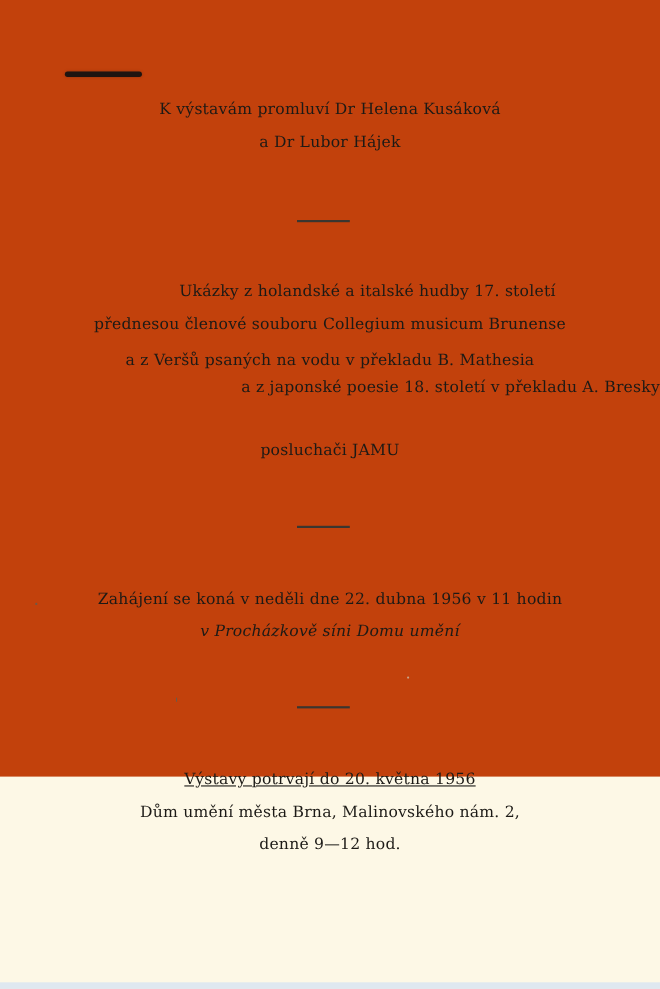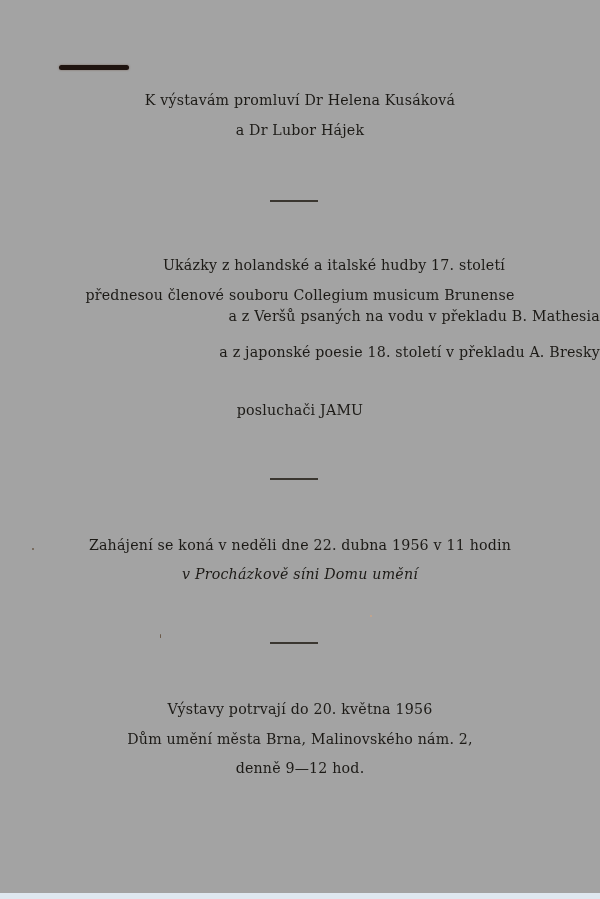--- a/index.html
+++ b/index.html
@@ -12,22 +12,22 @@
       background: #fdf8e6;
       position: relative;
       overflow: hidden;
       font-family: "DejaVu Serif", "Liberation Serif", serif;
       color: #1c1a16;
     }
     .page {
       position: absolute;
       left: 0; top: 0;
       width: 600px;
-      height: 893px;
-      background: #a3a3a3;
+      height: 706px;
+      background: #c2410c;
     }
     .bottom-edge {
       position: absolute;
       left: 0; top: 893px;
       width: 600px;
       height: 6px;
       background: #dfe8f0;
     }
     .ink-mark {
       position: absolute;
@@ -69,32 +69,32 @@
 
   <div class="ink-mark"></div>
 
   <div class="line" style="top:92px;">K výstavám promluví Dr Helena Kusáková</div>
   <div class="line" style="top:122px;">a Dr Lubor Hájek</div>
 
   <div class="rule" style="top:200px;"></div>
 
   <div class="line" style="top:257px;padding-left:34px;">Ukázky z holandské a italské hudby 17. století</div>
   <div class="line" style="top:287px;">přednesou členové souboru Collegium musicum Brunense</div>
-  <div class="line" style="top:308px;text-align:right;">a z Veršů psaných na vodu v překladu B. Mathesia</div>
+  <div class="line" style="top:320px;">a z Veršů psaných na vodu v překladu B. Mathesia</div>
   <div class="line" style="top:344px;text-align:right;">a z japonské poesie 18. století v překladu A. Bresky</div>
   <div class="line" style="top:402px;">posluchači JAMU</div>
 
   <div class="rule" style="top:478px;"></div>
 
   <div class="line" style="top:537px;">Zahájení se koná v neděli dne 22. dubna 1956 v 11 hodin</div>
   <div class="line" style="top:566px;font-style:italic;">v Procházkově síni Domu umění</div>
 
   <div class="rule" style="top:642px;"></div>
 
-  <div class="line" style="top:701px;">Výstavy potrvají do 20. května 1956</div>
+  <div class="line" style="top:701px;text-decoration:underline;">Výstavy potrvají do 20. května 1956</div>
   <div class="line" style="top:731px;">Dům umění města Brna, Malinovského nám. 2,</div>
   <div class="line" style="top:760px;">denně 9—12 hod.</div>
 
   <div class="speck" style="left:32px; top:548px;"></div>
   <div class="speck" style="left:160px; top:634px; height:4px; width:1px;"></div>
   <div class="speck" style="left:370px; top:615px; background:#c9a48a;"></div>
 </div>
 
 <div class="bottom-edge"></div>
 

